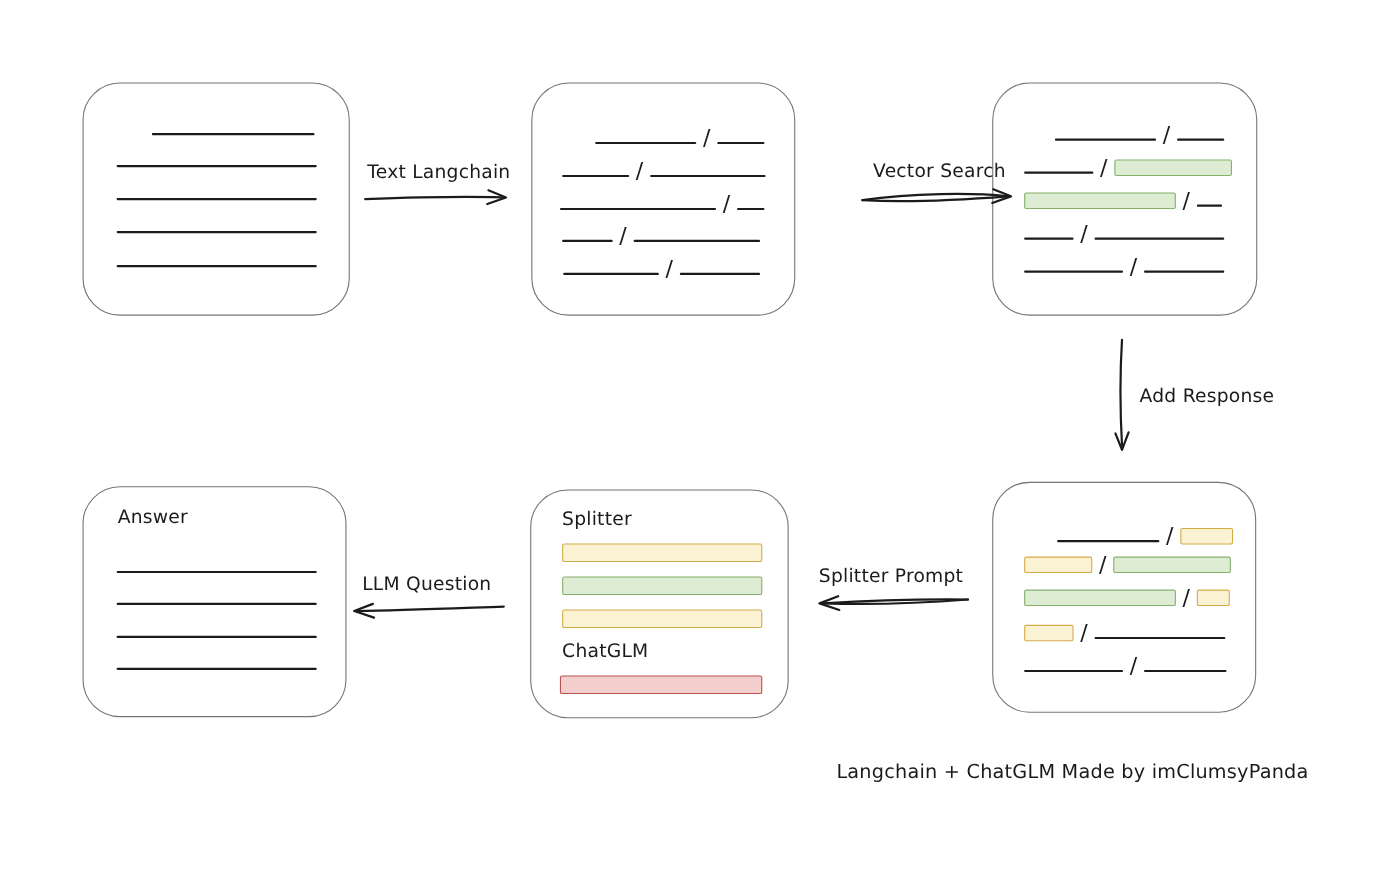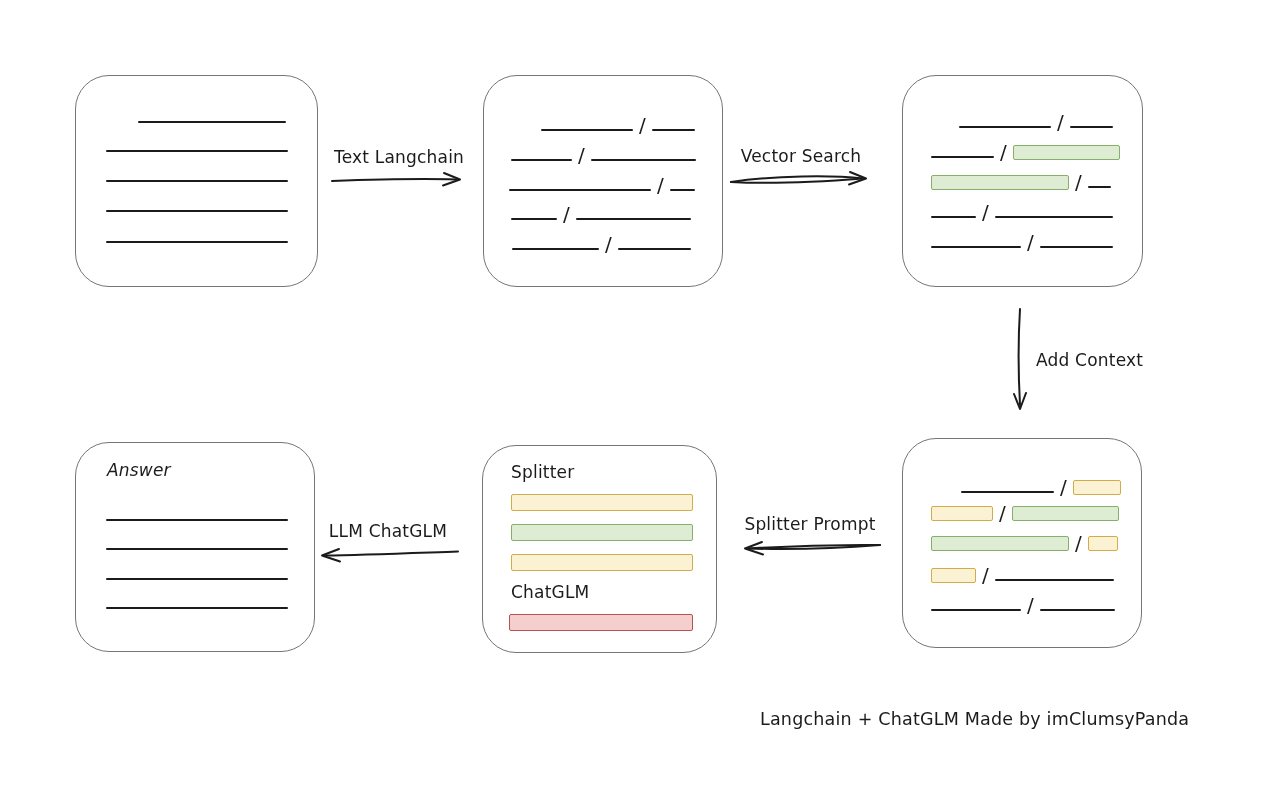--- a/index.html
+++ b/index.html
@@ -77,22 +77,23 @@
   }
   .arrow-block svg, .v-arrow svg { display: block; margin: 0 auto; }
   svg path { stroke: var(--line, #1b1b1b); stroke-width: 2; fill: none; stroke-linecap: round; stroke-linejoin: round; }
 
   .v-arrow { position: absolute; }
   .v-arrow .arrow-label { position: absolute; left: 26px; top: 44px; margin: 0; }
 
   .caption {
     position: absolute;
     left: 760px;
-    top: 709px;
+    top: 692px;
     width: 430px;
+    text-align: center;
     font-size: 17.5px;
     font-weight: 500;
     letter-spacing: 0.2px;
     white-space: nowrap;
   }
 </style>
 </head>
 <body>
 
 <div class="node" style="left:75px; top:75px; width:243px; height:212px;">
@@ -190,62 +191,62 @@
 <div class="node" style="left:482px; top:445px; width:235px; height:208px;">
   <span class="in-label" style="left:28px; top:16px;">Splitter</span>
   <span class="in-label" style="left:28px; top:136px;">ChatGLM</span>
 <div class="bar chip-yellow" style="left: 28px; top: 48px; width: 182px;"></div>
     <div class="bar chip-green" style="left: 28px; top: 78px; width: 182px;"></div>
     <div class="bar chip-yellow" style="left: 28px; top: 108px; width: 182px;"></div>
     <div class="bar chip-red" style="left: 26px; top: 168px; width: 184px;"></div>
   </div>
 
 <div class="node" style="left:75px; top:442px; width:240px; height:210px;">
-  <span class="in-label" style="left:31px; top:17px;font-style:italic;">Answer</span>
+  <span class="in-label" style="left:31px; top:17px;">Answer</span>
 <div class="hline" style="left: 30px; top: 76px; width: 182px;"></div>
     <div class="hline" style="left: 30px; top: 105px; width: 182px;"></div>
     <div class="hline" style="left: 30px; top: 135px; width: 182px;"></div>
     <div class="hline" style="left: 30px; top: 164px; width: 182px;"></div>
   </div>
 
 <div class="arrow-block" style="left:329px; top:147px; width:140px;">
   <span class="arrow-label">Text Langchain</span>
   <svg width="140" height="20" viewBox="0 0 140 20">
     <path d="M3,12 C45,10.5 95,9.5 127,10.5"></path>
     <path d="M115,4 L131,10.5 L114,16.5"></path>
   </svg>
 </div>
 
-<div class="arrow-block" style="left:726px; top:146px; width:150px;">
+<div class="arrow-block" style="left:779px; top:146px; width:150px;">
   <span class="arrow-label">Vector Search</span>
   <svg width="150" height="22" viewBox="0 0 150 22">
     <path d="M5,14 C50,7.5 105,7 137,10.5"></path>
     <path d="M5,14 C50,16.5 105,13 137,10.5"></path>
     <path d="M124,4 L140,10.5 L123,16.5"></path>
   </svg>
 </div>
 
 <div class="v-arrow" style="left:1010px; top:306px; width:150px; height:115px;">
   <svg width="20" height="112" viewBox="0 0 20 112" style="margin:0;">
     <path d="M10,3 C8,35 8.5,72 10,99"></path>
     <path d="M4,88 L10,103 L16,87"></path>
   </svg>
-  <span class="arrow-label">Add Context</span>
+  <span class="arrow-label">Add Response</span>
 </div>
 
 <div class="arrow-block" style="left:735px; top:514px; width:150px;">
   <span class="arrow-label">Splitter Prompt</span>
   <svg width="150" height="22" viewBox="0 0 150 22">
     <path d="M145,9 C95,8.5 45,10.5 13,12.5"></path>
     <path d="M145,9 C95,13 45,13.5 13,12.5"></path>
     <path d="M27,6 L10,12.5 L28,18.5"></path>
   </svg>
 </div>
 
 <div class="arrow-block" style="left:314px; top:521px; width:148px;">
-  <span class="arrow-label">LLM ChatGLM</span>
+  <span class="arrow-label">LLM Question</span>
   <svg width="148" height="22" viewBox="0 0 148 22">
     <path d="M144,8.5 C100,10 50,12 11,12.5"></path>
     <path d="M25,6 L8,12.5 L26,18.5"></path>
   </svg>
 </div>
 
 <div class="caption">Langchain + ChatGLM Made by imClumsyPanda</div>
 
 </body></html>

